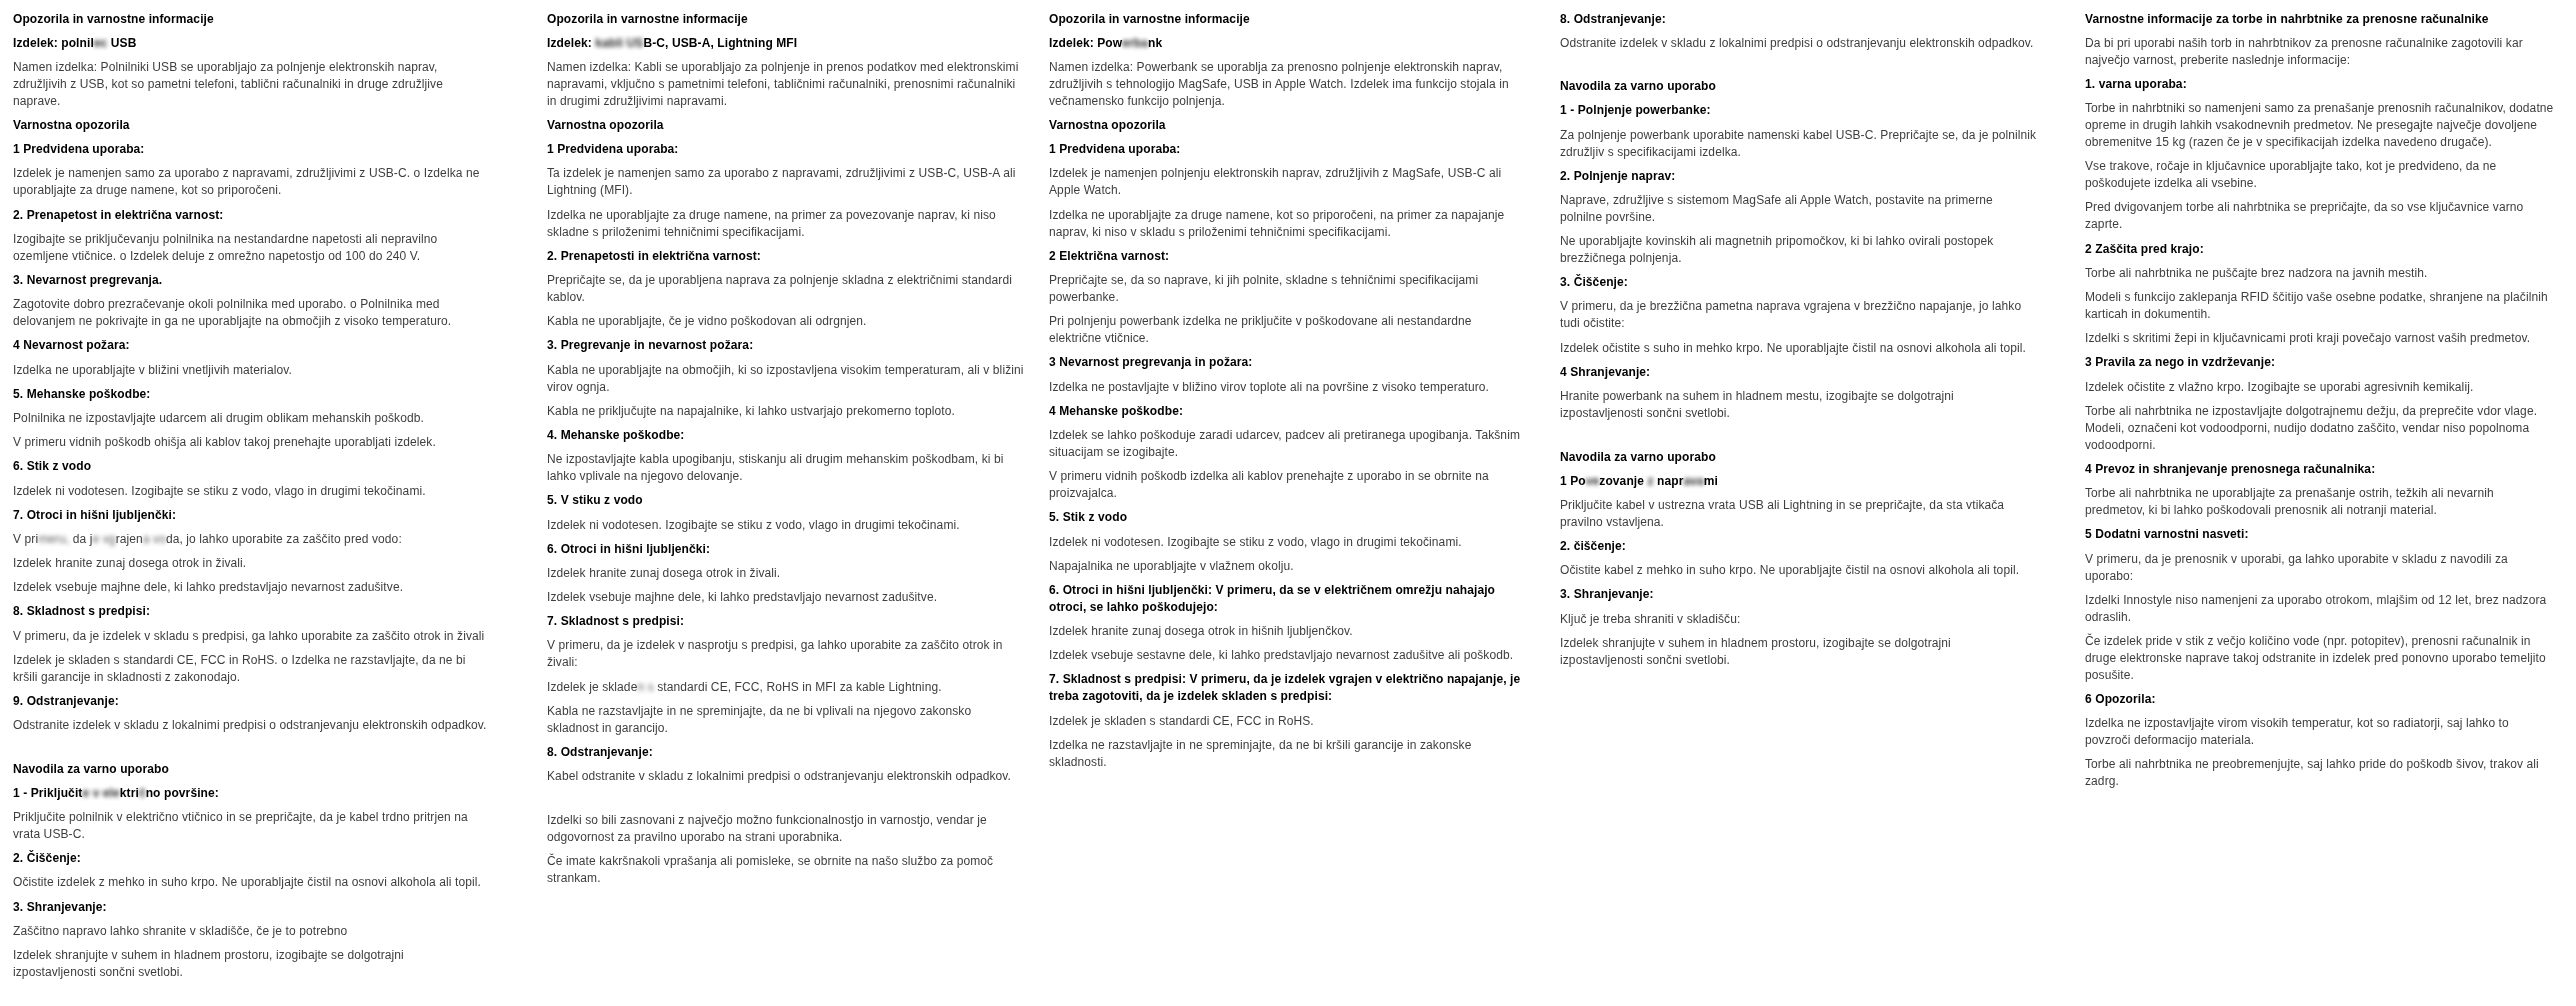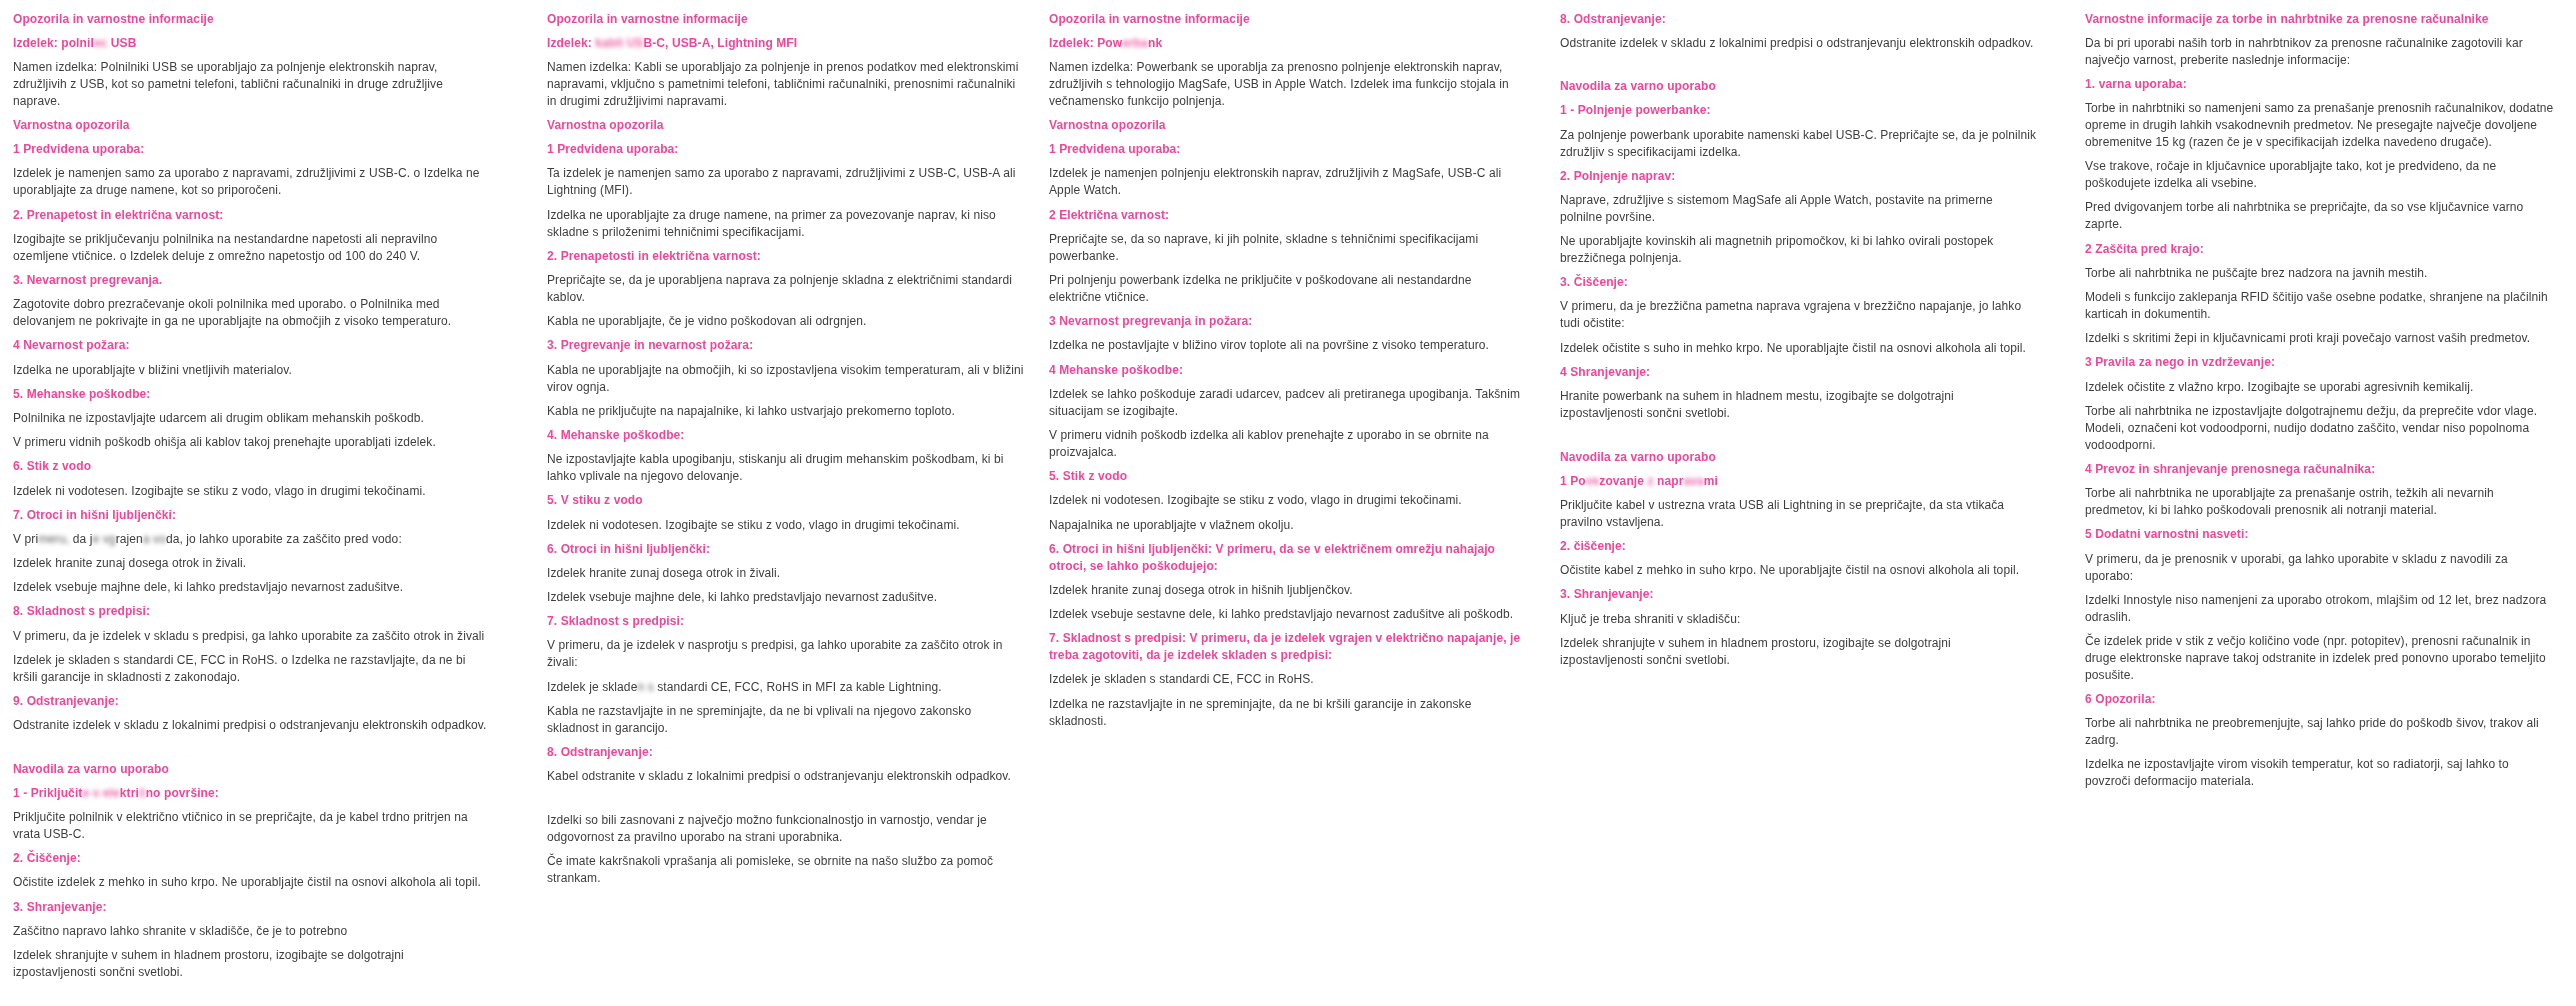--- a/index.html
+++ b/index.html
@@ -20,21 +20,21 @@
     top: 10.5px;
   }
   .col p {
     margin: 0 0 7.2px 0;
     font-size: 12px;
     line-height: 17px;
     letter-spacing: 0.1px;
   }
   .col p.h {
     font-weight: 700;
-    color: #ec4899;
+    color: #000000;
   }
   .col p.p {
     font-weight: 400;
     color: #3e3e3e;
   }
   .gap {
     height: 19.3px;
   }
   .sm {
     filter: blur(1.9px);
@@ -113,20 +113,21 @@
       <p class="p">Izdelki so bili zasnovani z največjo možno funkcionalnostjo in varnostjo, vendar je odgovornost za pravilno uporabo na strani uporabnika.</p>
       <p class="p">Če imate kakršnakoli vprašanja ali pomisleke, se obrnite na našo službo za pomoč strankam.</p>
     </div>
     <div class="col" style="left: 1049px; width: 477px;">
       <p class="h">Opozorila in varnostne informacije</p>
       <p class="h"><span>Izdelek: Pow</span><span class="sm">erba</span><span>nk</span></p>
       <p class="p">Namen izdelka: Powerbank se uporablja za prenosno polnjenje elektronskih naprav, združljivih s tehnologijo MagSafe, USB in Apple Watch. Izdelek ima funkcijo stojala in večnamensko funkcijo polnjenja.</p>
       <p class="h">Varnostna opozorila</p>
       <p class="h">1 Predvidena uporaba:</p>
       <p class="p">Izdelek je namenjen polnjenju elektronskih naprav, združljivih z MagSafe, USB-C ali Apple Watch.</p>
+      <p class="p">Izdelka ne uporabljajte za druge namene, kot so priporočeni, na primer za napajanje naprav, ki niso v skladu s priloženimi tehničnimi specifikacijami.</p>
       <p class="h">2 Električna varnost:</p>
       <p class="p">Prepričajte se, da so naprave, ki jih polnite, skladne s tehničnimi specifikacijami powerbanke.</p>
       <p class="p">Pri polnjenju powerbank izdelka ne priključite v poškodovane ali nestandardne električne vtičnice.</p>
       <p class="h">3 Nevarnost pregrevanja in požara:</p>
       <p class="p">Izdelka ne postavljajte v bližino virov toplote ali na površine z visoko temperaturo.</p>
       <p class="h">4 Mehanske poškodbe:</p>
       <p class="p">Izdelek se lahko poškoduje zaradi udarcev, padcev ali pretiranega upogibanja. Takšnim situacijam se izogibajte.</p>
       <p class="p">V primeru vidnih poškodb izdelka ali kablov prenehajte z uporabo in se obrnite na proizvajalca.</p>
       <p class="h">5. Stik z vodo</p>
       <p class="p">Izdelek ni vodotesen. Izogibajte se stiku z vodo, vlago in drugimi tekočinami.</p>
@@ -177,17 +178,17 @@
       <p class="h">3 Pravila za nego in vzdrževanje:</p>
       <p class="p">Izdelek očistite z vlažno krpo. Izogibajte se uporabi agresivnih kemikalij.</p>
       <p class="p">Torbe ali nahrbtnika ne izpostavljajte dolgotrajnemu dežju, da preprečite vdor vlage. Modeli, označeni kot vodoodporni, nudijo dodatno zaščito, vendar niso popolnoma vodoodporni.</p>
       <p class="h">4 Prevoz in shranjevanje prenosnega računalnika:</p>
       <p class="p">Torbe ali nahrbtnika ne uporabljajte za prenašanje ostrih, težkih ali nevarnih predmetov, ki bi lahko poškodovali prenosnik ali notranji material.</p>
       <p class="h">5 Dodatni varnostni nasveti:</p>
       <p class="p">V primeru, da je prenosnik v uporabi, ga lahko uporabite v skladu z navodili za uporabo:</p>
       <p class="p">Izdelki Innostyle niso namenjeni za uporabo otrokom, mlajšim od 12 let, brez nadzora odraslih.</p>
       <p class="p">Če izdelek pride v stik z večjo količino vode (npr. potopitev), prenosni računalnik in druge elektronske naprave takoj odstranite in izdelek pred ponovno uporabo temeljito posušite.</p>
       <p class="h">6 Opozorila:</p>
+      <p class="p">Izdelka ne izpostavljajte virom visokih temperatur, kot so radiatorji, saj lahko to povzroči deformacijo materiala.</p>
       <p class="p">Torbe ali nahrbtnika ne preobremenjujte, saj lahko pride do poškodb šivov, trakov ali zadrg.</p>
-      <p class="p">Izdelka ne izpostavljajte virom visokih temperatur, kot so radiatorji, saj lahko to povzroči deformacijo materiala.</p>
     </div>
   </div>
 
 
 </body></html>

